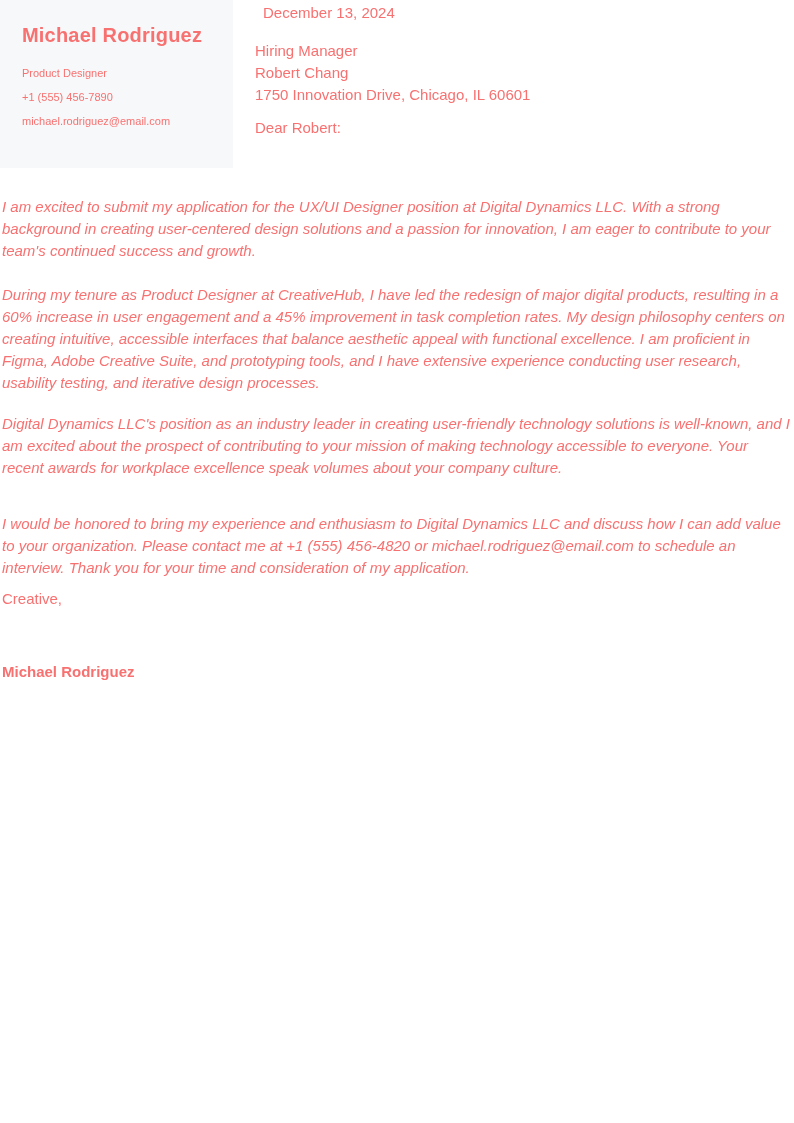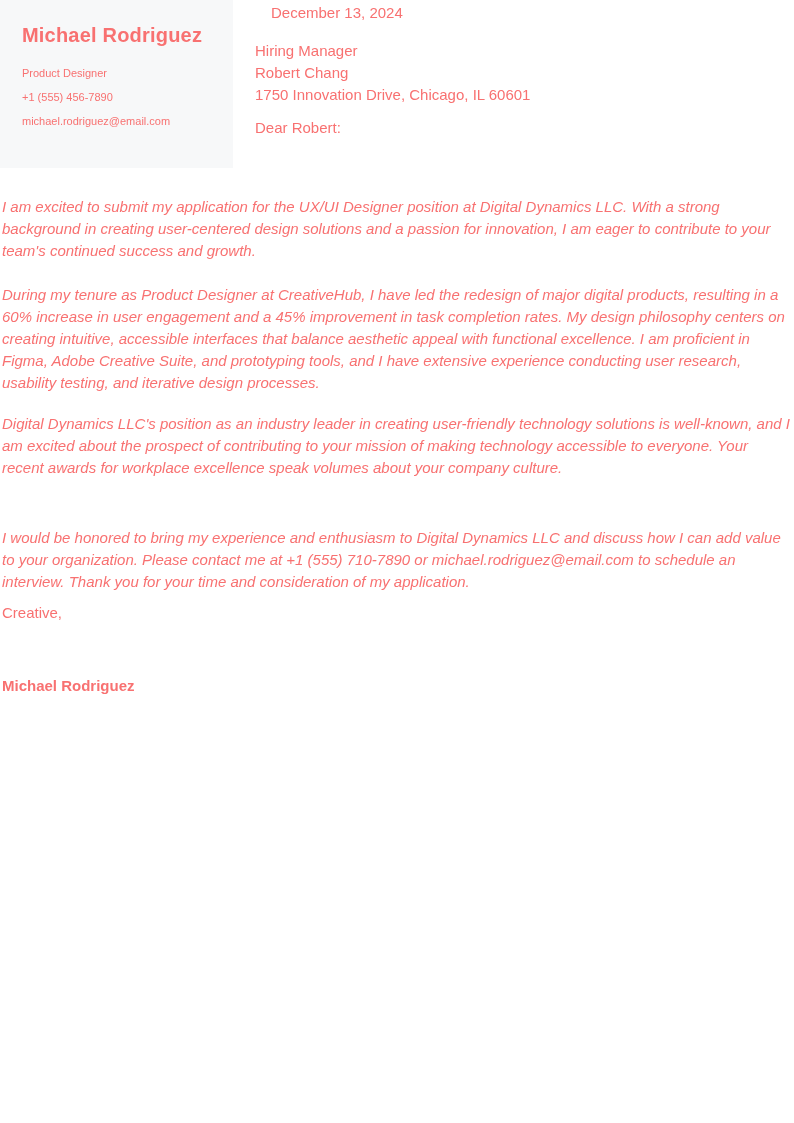--- a/index.html
+++ b/index.html
@@ -46,41 +46,41 @@
     margin: 0 0 9px 0;
   }
   .header-right {
     flex: 1 1 auto;
     box-sizing: border-box;
     padding: 2px 0 0 22px;
     font-size: 15px;
     line-height: 22px;
   }
   .date-line {
-    margin: 0 0 16px 16px;
+    margin: 0 0 16px 8px;
   }
   .recipient-block p {
     margin: 0;
   }
   .salutation {
     margin: 11px 0 1px 0;
   }
   
   .letter-body {
     margin-top: 28px;
     padding: 0 2px;
     font-size: 15px;
     line-height: 22px;
   }
   .letter-body p.para {
     margin: 0 0 22px 0;
     font-style: italic;
   }
   .letter-body p.para-2 { margin-bottom: 19px; }
-  .letter-body p.para-3 { margin-bottom: 48px; }
+  .letter-body p.para-3 { margin-bottom: 34px; }
   .letter-body p.para-4 { margin-bottom: 9px; }
   .closing {
     margin: 0 0 51px 0;
   }
   .signature-name {
     margin: 0;
     font-weight: bold;
     font-size: 15px;
   }
 </style>
@@ -107,18 +107,18 @@
       </div>
       <p class="salutation">Dear Robert:</p>
     </div>
 
   </div>
 
   <div class="letter-body">
     <p class="para para-1">I am excited to submit my application for the UX/UI Designer position at Digital Dynamics LLC. With a strong background in creating user-centered design solutions and a passion for innovation, I am eager to contribute to your team's continued success and growth.</p>
     <p class="para para-2">During my tenure as Product Designer at CreativeHub, I have led the redesign of major digital products, resulting in a 60% increase in user engagement and a 45% improvement in task completion rates. My design philosophy centers on creating intuitive, accessible interfaces that balance aesthetic appeal with functional excellence. I am proficient in Figma, Adobe Creative Suite, and prototyping tools, and I have extensive experience conducting user research, usability testing, and iterative design processes.</p>
     <p class="para para-3">Digital Dynamics LLC's position as an industry leader in creating user-friendly technology solutions is well-known, and I am excited about the prospect of contributing to your mission of making technology accessible to everyone. Your recent awards for workplace excellence speak volumes about your company culture.</p>
-    <p class="para para-4">I would be honored to bring my experience and enthusiasm to Digital Dynamics LLC and discuss how I can add value to your organization. Please contact me at +1 (555) 710-7890 or michael.rodriguez@email.com to schedule an interview. Thank you for your time and consideration of my application.</p>
+    <p class="para para-4">I would be honored to bring my experience and enthusiasm to Digital Dynamics LLC and discuss how I can add value to your organization. Please contact me at +1 (555) 456-4820 or michael.rodriguez@email.com to schedule an interview. Thank you for your time and consideration of my application.</p>
     <p class="closing">Creative,</p>
     <p class="signature-name">Michael Rodriguez</p>
   </div>
 
 </div>
 
 </body></html>

